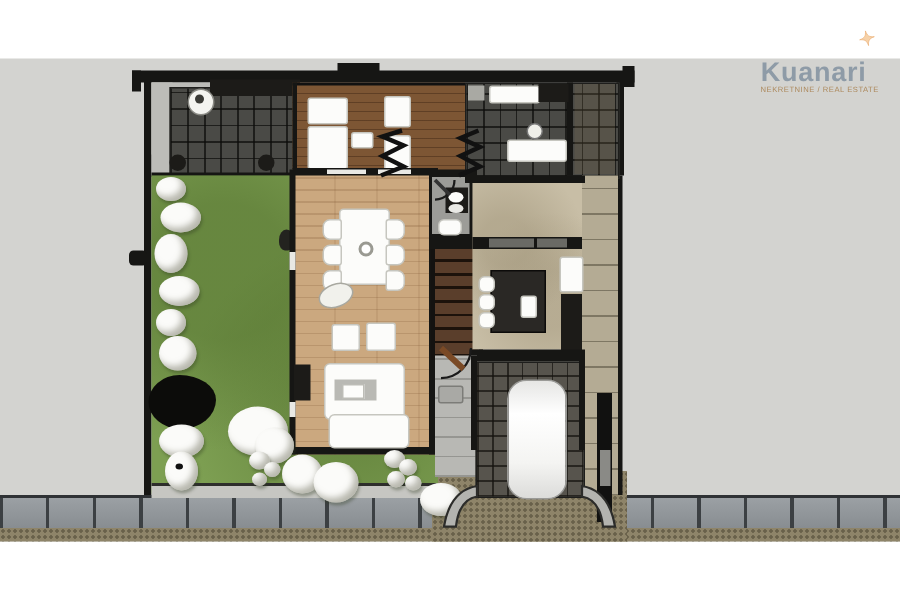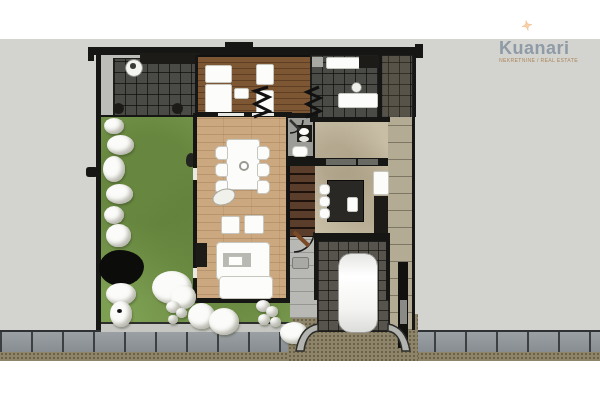--- a/index.html
+++ b/index.html
@@ -42,21 +42,21 @@
     box-shadow:inset -3px -3px 4px rgba(128,128,112,.55),1px 2px 2px rgba(50,60,35,.35);}
   .bushb{background:#0c0c0a;border-radius:46% 54% 52% 48%/50% 46% 54% 50%;}
   .whf{background:#fcfcfa;border:1px solid #c6c6bf;border-radius:2px;}
   .dark{background:#1c1b18;}
   .stairs{background:repeating-linear-gradient(180deg,#5a3e2b 0 7px,#1c120b 7px 9px);
     border-left:3px solid #141210;border-right:3px solid #141210;}
   .car{background:linear-gradient(180deg,#e6e6e4,#ffffff 28%,#f4f4f2 70%,#dcdcda);
     border:1px solid #9a9a97;border-radius:13px;}
   .island{background:#2a2825;border:1px solid #0c0b0a;}
   .counter{background:#6a6a65;}
-  .logo{display:flex;align-items:flex-start;flex-direction:column;}
+  .logo{display:flex;align-items:flex-end;flex-direction:column;}
   .brand{font-size:18px;font-weight:bold;color:#8e9ba7;letter-spacing:.5px;line-height:1;}
   .tagline{font-size:6px;color:#ad8a5e;letter-spacing:.4px;margin-top:1px;
     transform:scale(.85);transform-origin:left top;white-space:nowrap;}
   svg{display:block;}
 </style>
 </head>
 <body>
 
 <div class="scene">
 

